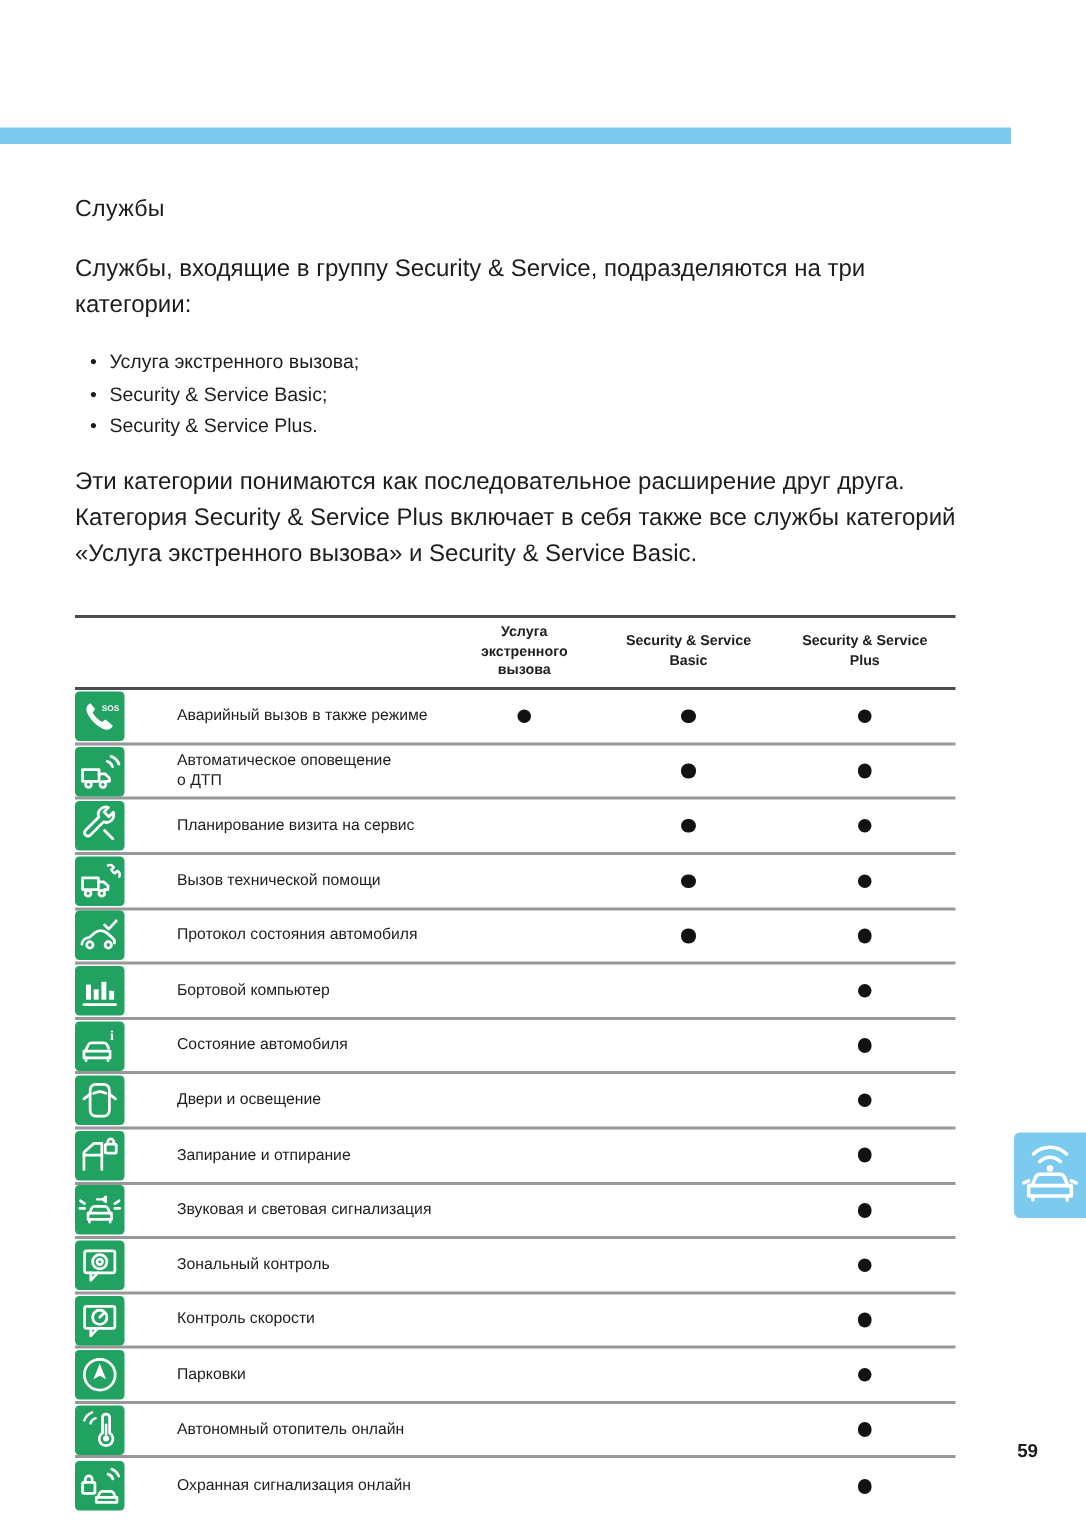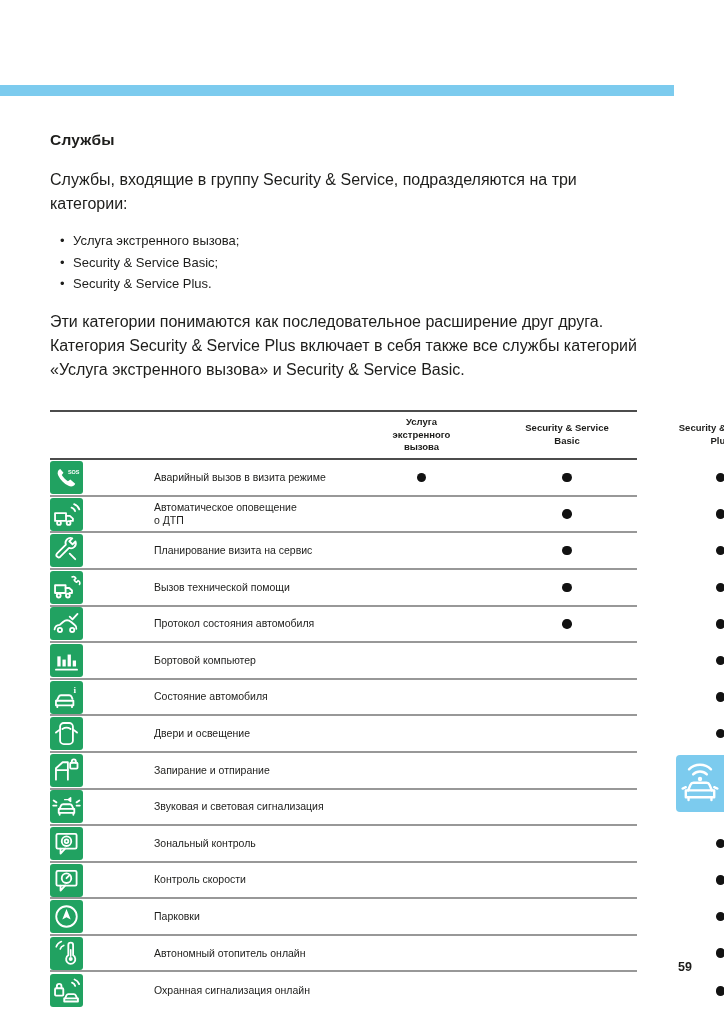--- a/index.html
+++ b/index.html
@@ -3,29 +3,29 @@
 <meta charset="utf-8">
 <style>
   html,body{margin:0;padding:0;}
   body{
     width:724px;height:1024px;position:relative;background:#ffffff;
     font-family:"Liberation Sans", sans-serif;color:#1d1d1b;overflow:hidden;
     -webkit-font-smoothing:antialiased;
   }
   .accent-bar{position:absolute;left:0;top:85px;width:674px;height:11px;background:var(--accent,#7ccbee);}
   .content{position:absolute;left:50px;top:131px;width:587px;}
-  h1.page-title{font-size:15.5px;font-weight:bold;margin:0 0 19px 0;letter-spacing:.2px;}
+  h1.page-title{font-size:15.5px;font-weight:normal;margin:0 0 19px 0;letter-spacing:.2px;}
   p.body-text{font-size:16px;line-height:1.5;margin:0;}
   ul.cat-list{margin:14px 0 15px 0;padding:0 0 0 10px;list-style:none;}
   ul.cat-list li{font-size:13px;line-height:1.66;padding-left:13px;position:relative;}
   ul.cat-list li::before{content:"•";position:absolute;left:0;top:0;}
   .note{margin-top:16px;}
   
   .svc-table{margin-top:28px;width:587px;}
-  .thead,.trow{display:grid;grid-template-columns:36px 211px 105px 114px 121px;align-items:center;box-sizing:border-box;gap:36px;}
+  .thead,.trow{display:grid;grid-template-columns:36px 211px 105px 114px 121px;align-items:center;box-sizing:border-box;}
   .thead{border-top:2px solid #4c4c4c;border-bottom:2px solid #4c4c4c;min-height:47px;}
   .hcell{font-size:9.5px;font-weight:bold;text-align:center;line-height:1.35;padding:4px 12px;justify-self:stretch;}
   .hcell.narrow{padding:4px 17px;}
   .trow{min-height:36.6px;border-bottom:2px solid #989898;}
   .trow:last-child{border-bottom:none;}
   .icon-cell{display:flex;align-items:center;justify-content:flex-start;}
   svg.gicon{width:33px;height:33px;background:var(--green,#21a261);border-radius:3px;display:block;}
   .label-cell{font-size:10.5px;line-height:1.25;padding-left:32px;white-space:pre-line;}
   .dot-cell{display:flex;align-items:center;justify-content:center;height:100%;}
   .dot{width:9.5px;height:9.5px;border-radius:50%;background:#121212;display:block;}
@@ -64,21 +64,21 @@
     <div>
         <div class="trow">
           <div class="icon-cell">
             <svg class="gicon" viewBox="0 0 36 36" xmlns="http://www.w3.org/2000/svg">
               <g fill="none" stroke="#fff" stroke-width="2" stroke-linecap="round" stroke-linejoin="round">
                 <path d="M11.2 8.6c-2.8 1.2-3.6 4.3-2.2 7.3 2.3 4.9 6.3 8.9 11.2 11.2 3 1.4 6.1.6 7.3-2.2l-5.3-4.6-2.6 1.9c-2.7-1.8-5-4.1-6.8-6.8l1.9-2.6z" fill="#fff" stroke="none"></path>
                 <text x="19.5" y="14" font-size="6" font-weight="700" fill="#fff" stroke="none" font-family="sans-serif">SOS</text>
               </g>
             </svg>
           </div>
-          <div class="label-cell">Аварийный вызов в визита режиме</div>
+          <div class="label-cell">Аварийный вызов в также режиме</div>
           <div class="dot-cell">
             <span class="dot"></span>
           </div>
           <div class="dot-cell">
             <span class="dot"></span>
           </div>
           <div class="dot-cell">
             <span class="dot"></span>
           </div>
         </div>

